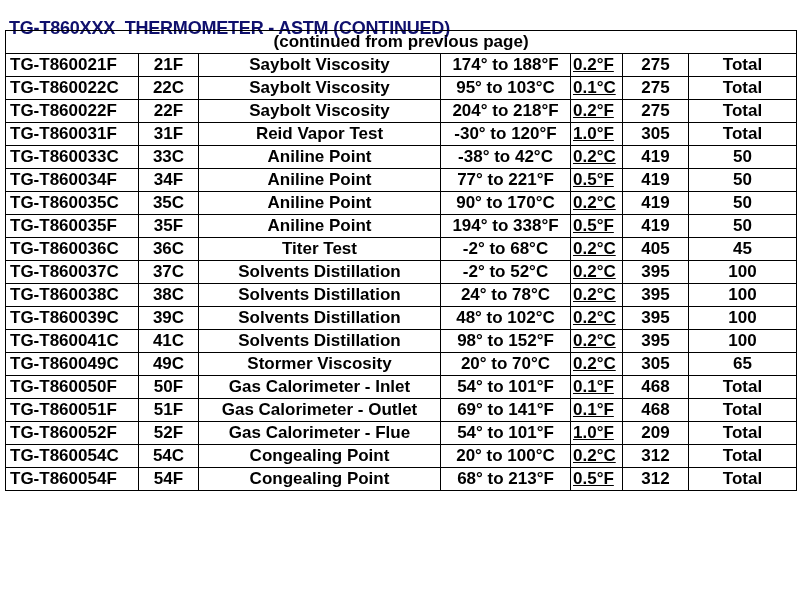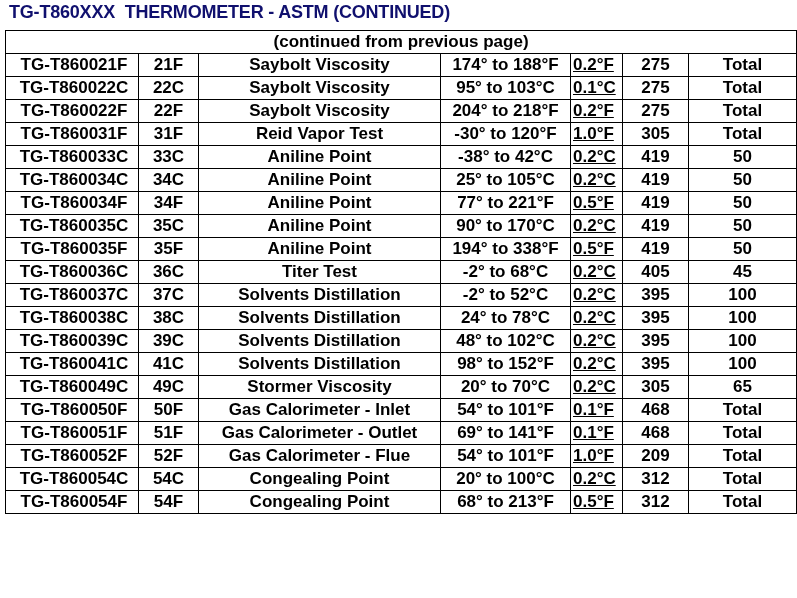--- a/index.html
+++ b/index.html
@@ -1,20 +1,20 @@
 <!DOCTYPE html>
 <html><head>
 <meta charset="utf-8">
 <style>
   html, body { margin:0; padding:0; background:#ffffff; }
   body { width:797px; height:598px; overflow:hidden; position:relative; font-family:"Liberation Sans", sans-serif; }
-  .title { position:absolute; left:9px; top:2px; font-weight:bold; font-size:18px; color:#10106e; white-space:pre; letter-spacing:-0.2px; line-height:21px; }
+  .title { position:absolute; left:9px; top:18px; font-weight:bold; font-size:18px; color:#10106e; white-space:pre; letter-spacing:-0.2px; line-height:21px; }
   table { position:absolute; left:5px; top:30px; border-collapse:collapse; table-layout:fixed; width:791px; }
   td { border:1px solid #000; font-weight:bold; font-size:17px; color:#000; height:22px; padding:0; line-height:22px; text-align:center; white-space:nowrap; overflow:hidden; }
-  td.c-num { text-align:center; padding-left:4px; }
+  td.c-num { text-align:left; padding-left:4px; }
   td.c-range { text-align:center;margin-top:32px; }
   td.c-grad { text-align:left; padding-left:2px;text-decoration:underline; }
   tr.cont td { text-align:center; height:22px; }
 </style>
 </head>
 <body>
 
 <div class="title">TG-T860XXX  THERMOMETER - ASTM (CONTINUED)</div>
 
 <table>
@@ -70,29 +70,20 @@
       <tr>
         <td class="c-num">TG-T860033C</td>
         <td>33C</td>
         <td>Aniline Point</td>
         <td class="c-range">-38° to 42°C</td>
         <td class="c-grad">0.2°C</td>
         <td>419</td>
         <td>50</td>
       </tr>
       <tr>
-        <td class="c-num">TG-T860034C</td>
-        <td>34C</td>
-        <td>Aniline Point</td>
-        <td class="c-range">25° to 105°C</td>
-        <td class="c-grad">0.2°C</td>
-        <td>419</td>
-        <td>50</td>
-      </tr>
-      <tr>
         <td class="c-num">TG-T860034F</td>
         <td>34F</td>
         <td>Aniline Point</td>
         <td class="c-range">77° to 221°F</td>
         <td class="c-grad">0.5°F</td>
         <td>419</td>
         <td>50</td>
       </tr>
       <tr>
         <td class="c-num">TG-T860035C</td>

